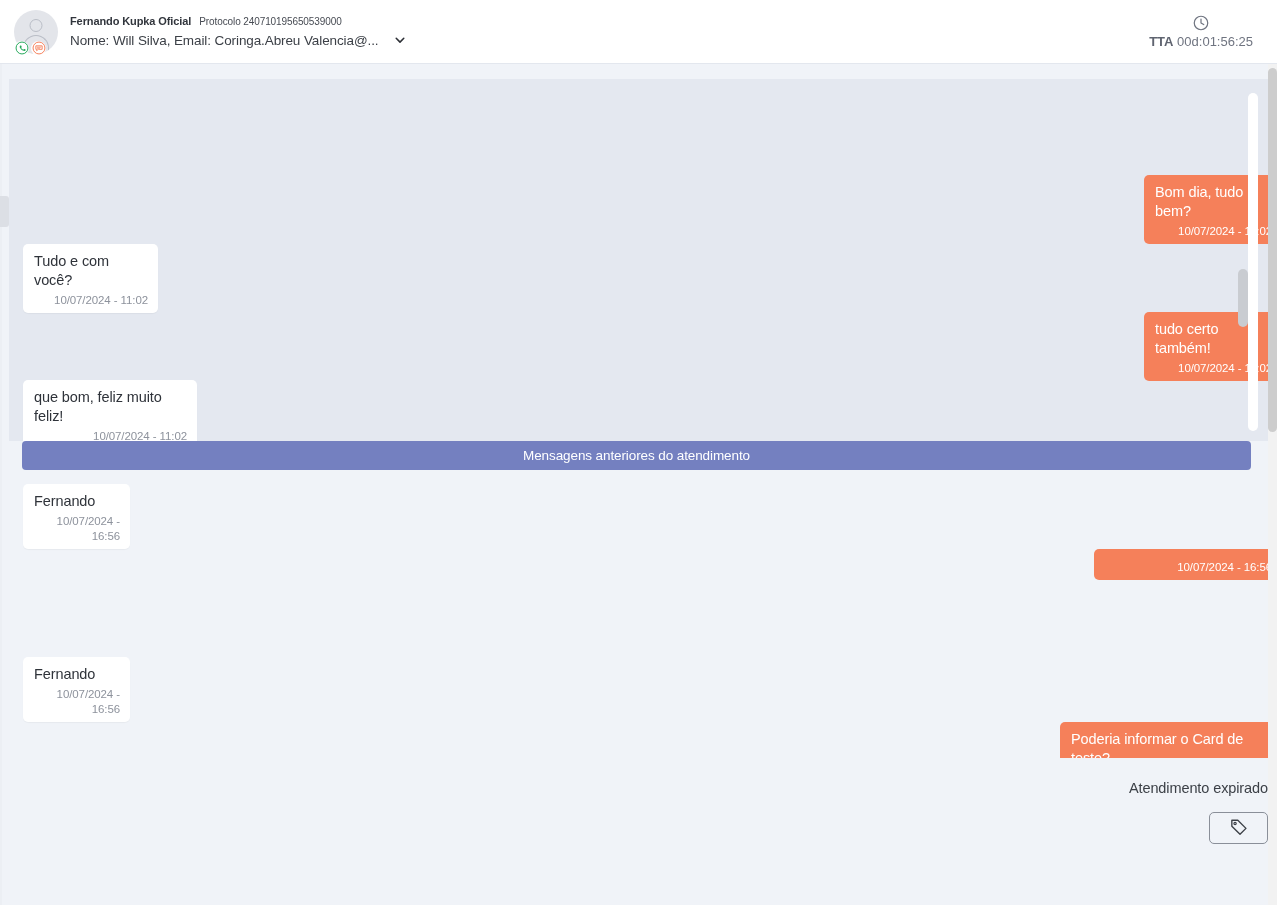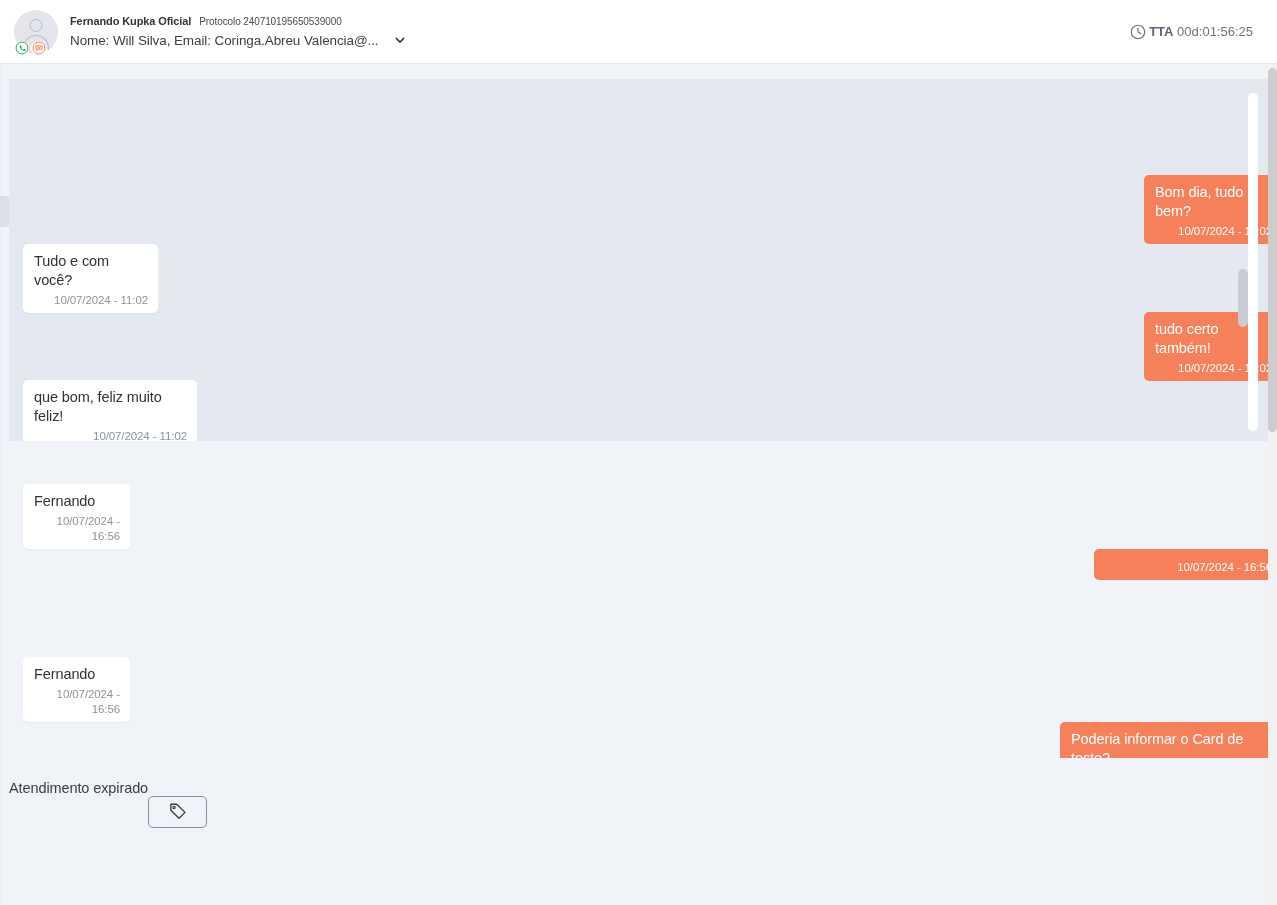--- a/index.html
+++ b/index.html
@@ -124,21 +124,21 @@
     height: 16px;
     display: inline-flex;
     align-items: center;
     justify-content: center;
     cursor: pointer;
   }
 
   .tta {
     margin-left: auto;
     display: flex;
-    flex-direction: row;
+    flex-direction: column;
     align-items: center;
     gap: 2px;
     padding-right: 6px;
   }
   .tta-icon { line-height: 0; }
   .tta-text {
     font-size: 13px;
     color: #6f7480;
     white-space: nowrap;
   }
@@ -253,22 +253,22 @@
   }
 
   
   .expired-area {
     position: absolute;
     left: 9px;
     top: 770px;
     width: 1259px;
     height: 126px;
     display: flex;
-    flex-direction: row;
-    align-items: flex-start;
+    flex-direction: column;
+    align-items: flex-end;
     padding-top: 10px;
   }
   .expired-text {
     font-size: 14.5px;
     color: #3c4047;
     letter-spacing: -0.1px;
   }
   .tag-button {
     margin-top: 16px;
     width: 59px;
@@ -390,20 +390,23 @@
             <div class="text">que bom, feliz muito feliz!</div>
             <div class="time">10/07/2024 - 11:02</div>
           </div>
         </div>
       </div>
     <div class="inner-sb-track">
       <div class="inner-sb-thumb"></div>
     </div>
   </div>
 
+  <div class="divider-bar">
+    <span class="lbl">Mensagens anteriores do atendimento</span>
+  </div>
 
   <div class="history" id="history-messages">
       <div class="row left" style="position: absolute; left: 14px; right: 28px; top: 6px;">
         <div class="bubble in" style="width: 107px;">
           <div class="text">Fernando</div>
           <div class="time">10/07/2024 - 16:56</div>
         </div>
       </div>
       <div class="row right" style="position: absolute; left: 14px; right: 28px; top: 71px;">
         <div class="bubble out" style="width: 188px;">

